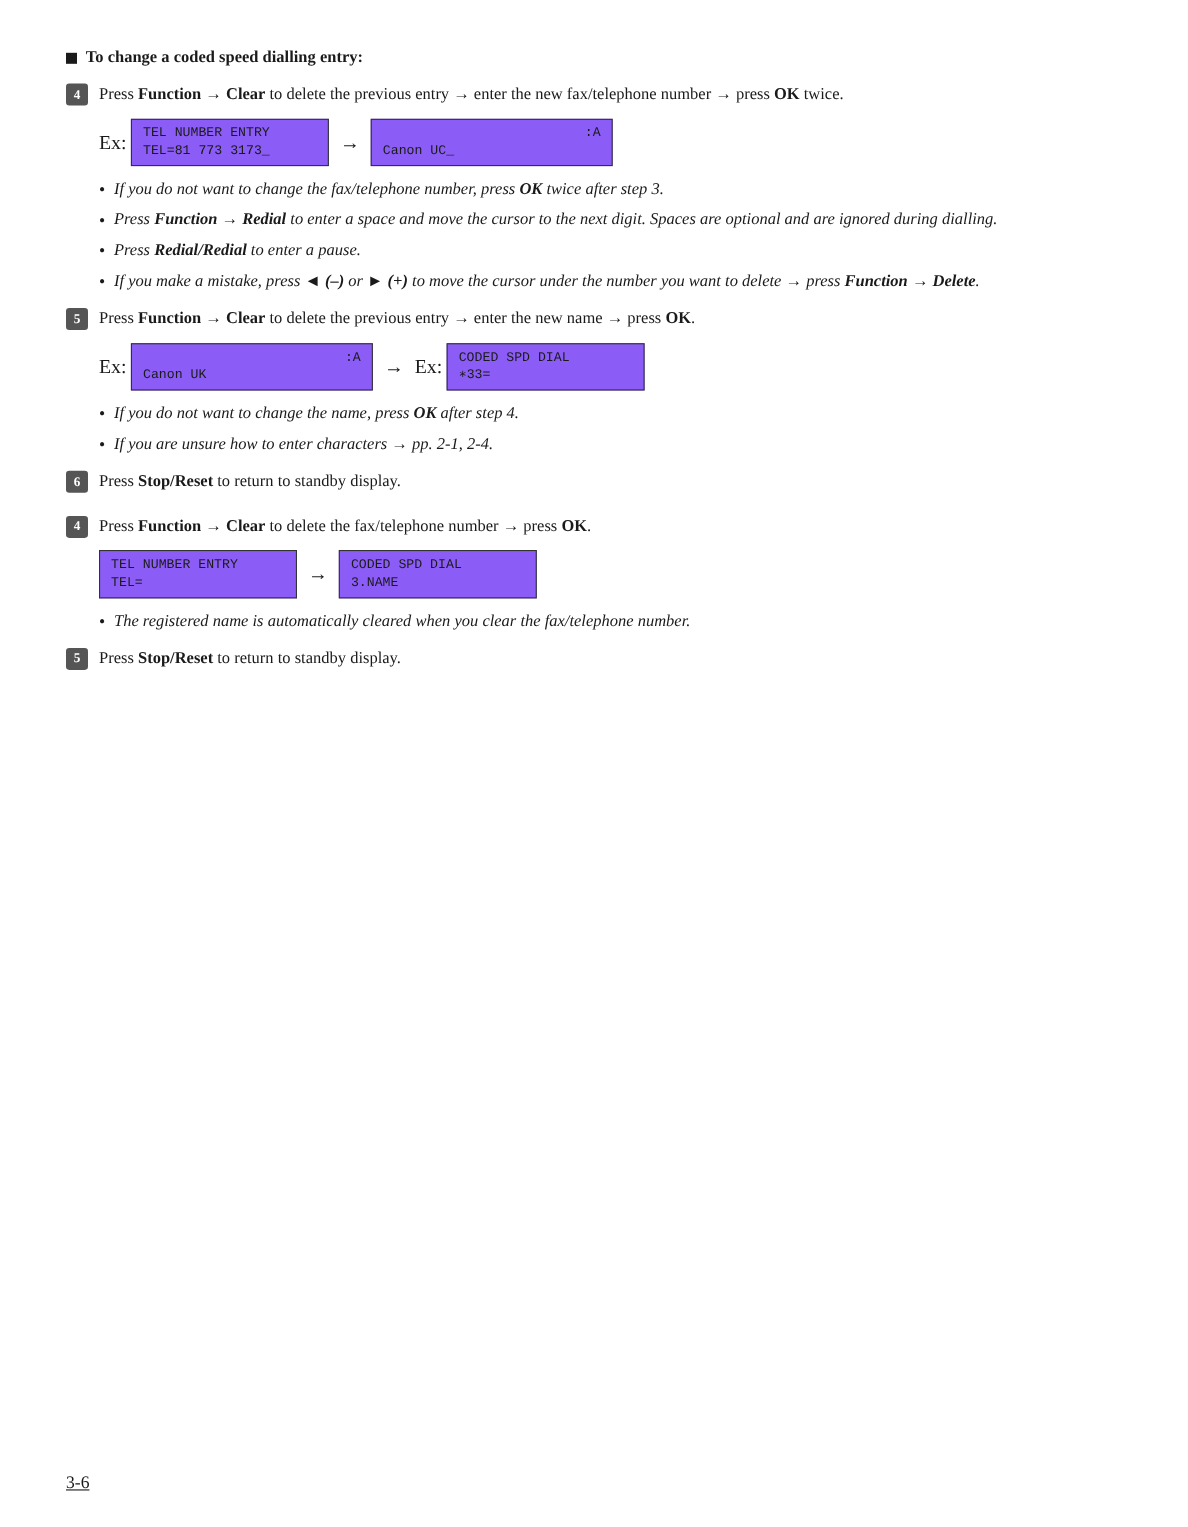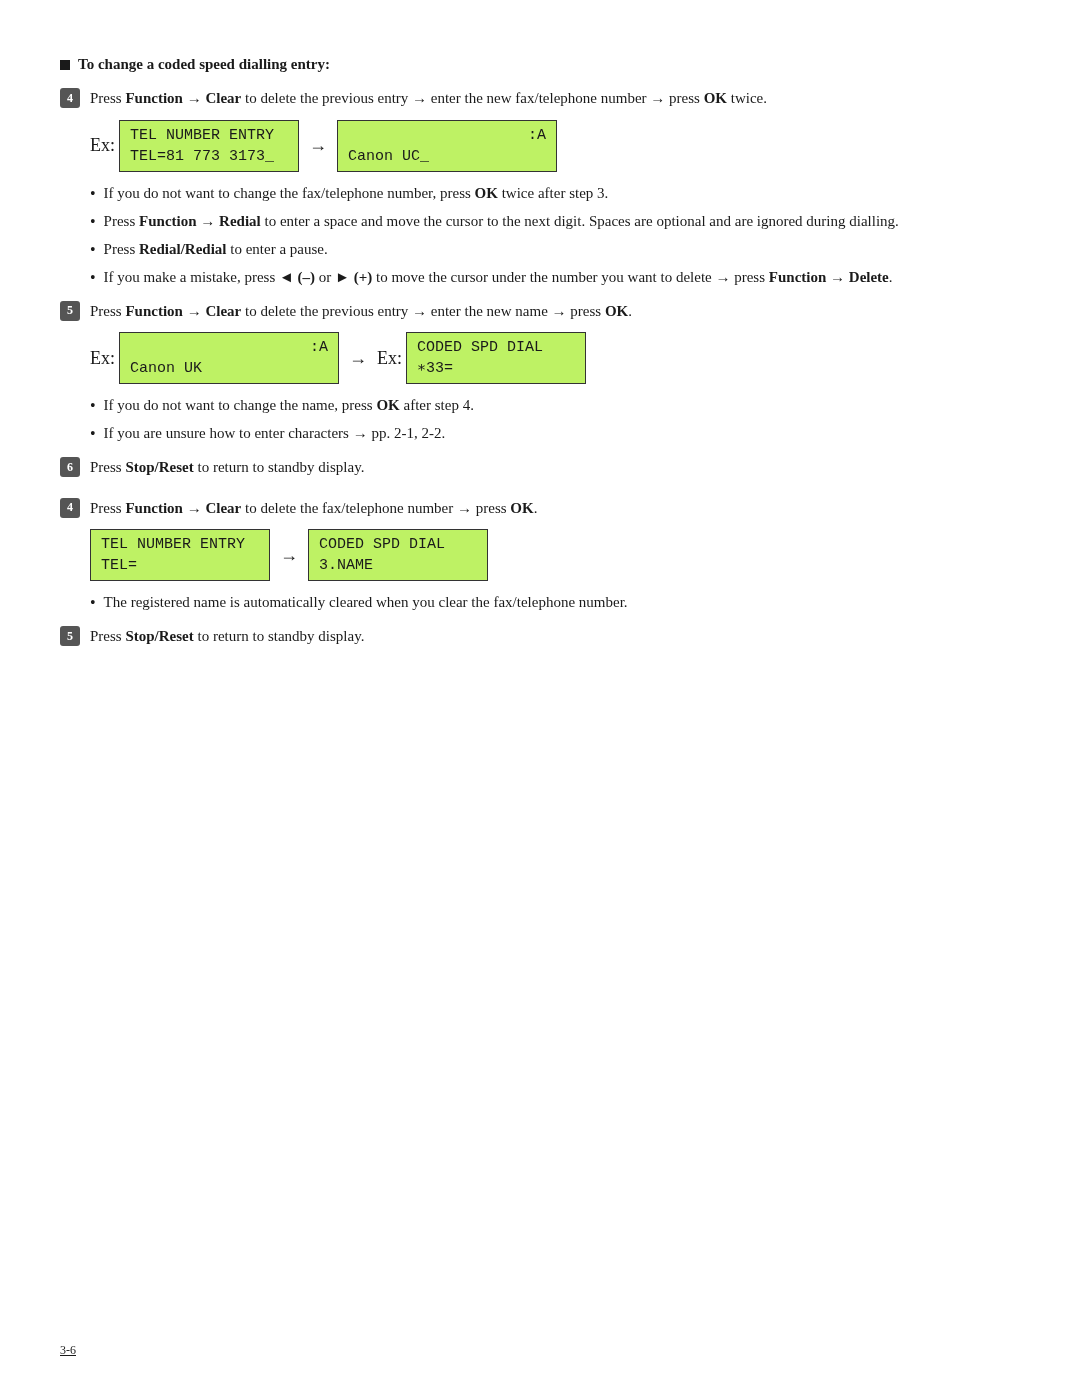--- a/index.html
+++ b/index.html
@@ -9,21 +9,21 @@
       font-family: "Times New Roman", Times, serif;
       font-size: 15px;
       color: #1a1a1a;
       padding: 40px 60px 60px 60px;
       max-width: 1080px;
       min-height: 1388px;
     }
 
     .page-content {
       max-width: 960px;
-      margin: 16px auto;
+      margin: 4px auto;
     }
 
     
     .section-heading {
       display: flex;
       align-items: flex-start;
       margin-bottom: 14px;
     }
 
     .black-square {
@@ -82,23 +82,23 @@
 
     .ex-label {
       font-size: 18px;
       margin-right: 4px;
     }
 
     .lcd-box {
       border: 1.5px solid #333;
       padding: 4px 10px;
       font-family: "Courier New", Courier, monospace;
-      font-size: 15px;
+      font-size: 12px;
       min-width: 180px;
-      background: #bef264;
+      background: #8b5cf6;
       line-height: 1.4;
     }
 
     .lcd-box.wide {
       min-width: 220px;
     }
 
     .arrow-symbol {
       font-size: 18px;
       margin: 0 10px;
@@ -119,33 +119,34 @@
     }
 
     .bullet-dot {
       margin-right: 8px;
       font-size: 16px;
       flex-shrink: 0;
     }
 
     .bullet-text {
       flex: 1;
+      font-style: italic;
     }
 
     
     .section-divider {
       margin: 18px 0;
     }
 
     
     .page-number {
       position: fixed;
       bottom: 30px;
       left: 60px;
-      font-size: 12px;
+      font-size: 16px;
       text-decoration: underline;
     }
   </style>
 </head>
 <body>
 
 <div class="page-content">
 
   <div class="section-heading">
     <span class="black-square"></span>
@@ -212,21 +213,21 @@
     </div>
   </div>
 
   <ul class="bullet-list">
     <li>
       <span class="bullet-dot">•</span>
       <span class="bullet-text">If you do not want to change the name, press <b>OK</b> after step 4.</span>
     </li>
     <li>
       <span class="bullet-dot">•</span>
-      <span class="bullet-text">If you are unsure how to enter characters → pp. 2-1, 2-2.</span>
+      <span class="bullet-text">If you are unsure how to enter characters → pp. 2-1, 2-4.</span>
     </li>
   </ul>
 
   <div class="step">
     <span class="step-number">6</span>
     <div class="step-text">
       Press <b>Stop/Reset</b> to return to standby display.
     </div>
   </div>
 

